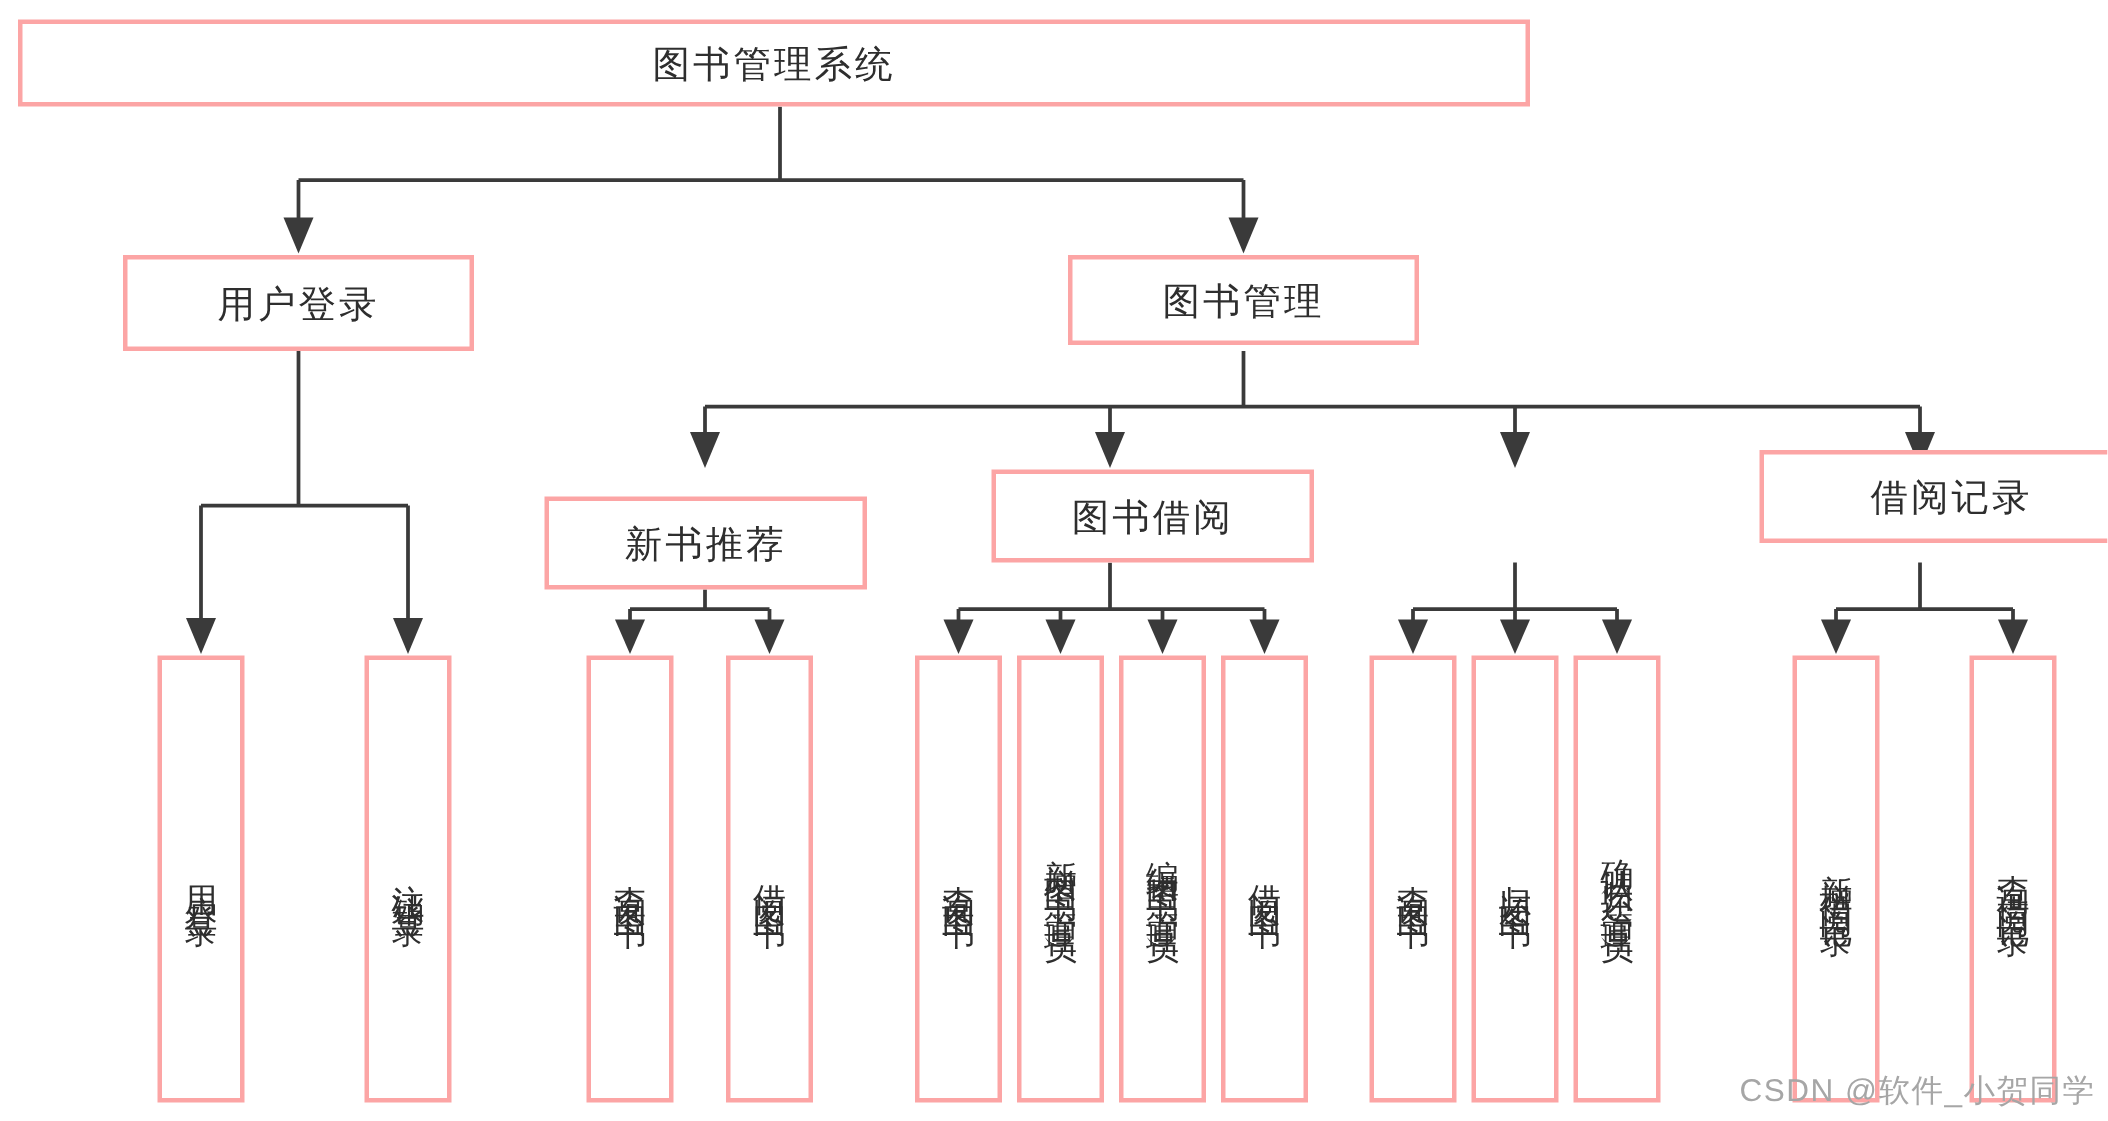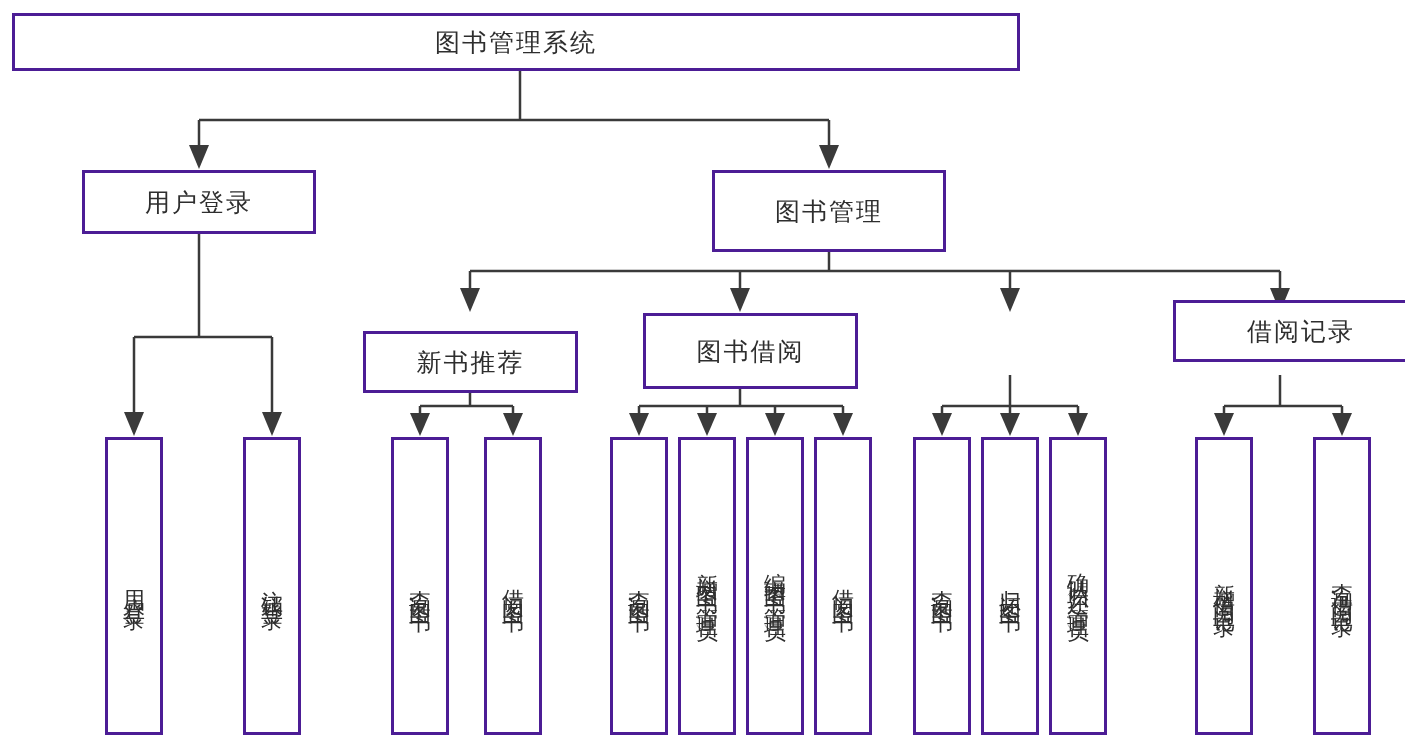--- a/index.html
+++ b/index.html
@@ -11,21 +11,21 @@
     overflow:hidden;
   }
   .connectors{
     position:absolute;left:0;top:0;width:1405px;height:747px;
     z-index:1;
   }
   .box{
     position:absolute;
     box-sizing:border-box;
     background:#ffffff;
-    border:3px solid #4c1d95;
+    border:3px solid #fca5a5;
     display:flex;align-items:center;justify-content:center;
     color:#2e2e2e;
     z-index:2;
     text-align:center;
   }
   .hbox{
     font-size:25px;
     letter-spacing:2px;
     white-space:nowrap;
   }
@@ -110,38 +110,39 @@
       <polygon points="1000,413 1020,413 1010,436"></polygon>
       <polygon points="1068,413 1088,413 1078,436"></polygon>
       <polygon points="1214,413 1234,413 1224,436"></polygon>
       <polygon points="1332,413 1352,413 1342,436"></polygon>
     </g>
   </svg>
 
   <div class="box hbox" style="left:12px;top:13px;width:1008px;height:58px">图书管理系统</div>
 
   <div class="box hbox" style="left:82px;top:170px;width:234px;height:64px">用户登录</div>
-  <div class="box hbox" style="left:712px;top:170px;width:234px;height:82px">图书管理</div>
+  <div class="box hbox" style="left:712px;top:170px;width:234px;height:60px">图书管理</div>
 
   <div class="box hbox" style="left:363px;top:331px;width:215px;height:62px">新书推荐</div>
-  <div class="box hbox" style="left:643px;top:313px;width:215px;height:76px">图书借阅</div>
+  <div class="box hbox" style="left:661px;top:313px;width:215px;height:62px">图书借阅</div>
   <div class="box hbox" style="left:1173px;top:300px;width:256px;height:62px">借阅记录</div>
 
   <div class="box leaf" style="left:105px;top:437px;width:58px;height:298px">用户登录</div>
   <div class="box leaf" style="left:243px;top:437px;width:58px;height:298px">注销登录</div>
 
   <div class="box leaf" style="left:391px;top:437px;width:58px;height:298px">查询图书</div>
   <div class="box leaf" style="left:484px;top:437px;width:58px;height:298px">借阅图书</div>
 
   <div class="box leaf" style="left:610px;top:437px;width:58px;height:298px">查询图书</div>
   <div class="box leaf" style="left:678px;top:437px;width:58px;height:298px">新增图书（管理员）</div>
   <div class="box leaf" style="left:746px;top:437px;width:58px;height:298px">编辑图书（管理员）</div>
   <div class="box leaf" style="left:814px;top:437px;width:58px;height:298px">借阅图书</div>
 
   <div class="box leaf" style="left:913px;top:437px;width:58px;height:298px">查询图书</div>
   <div class="box leaf" style="left:981px;top:437px;width:58px;height:298px">归还图书</div>
   <div class="box leaf" style="left:1049px;top:437px;width:58px;height:298px">确认归还（管理员）</div>
 
   <div class="box leaf" style="left:1195px;top:437px;width:58px;height:298px">新增借阅记录</div>
   <div class="box leaf" style="left:1313px;top:437px;width:58px;height:298px">查询借阅记录</div>
 
+  <div class="watermark">CSDN @软件_小贺同学</div>
 
 </div>
 
 </body></html>

